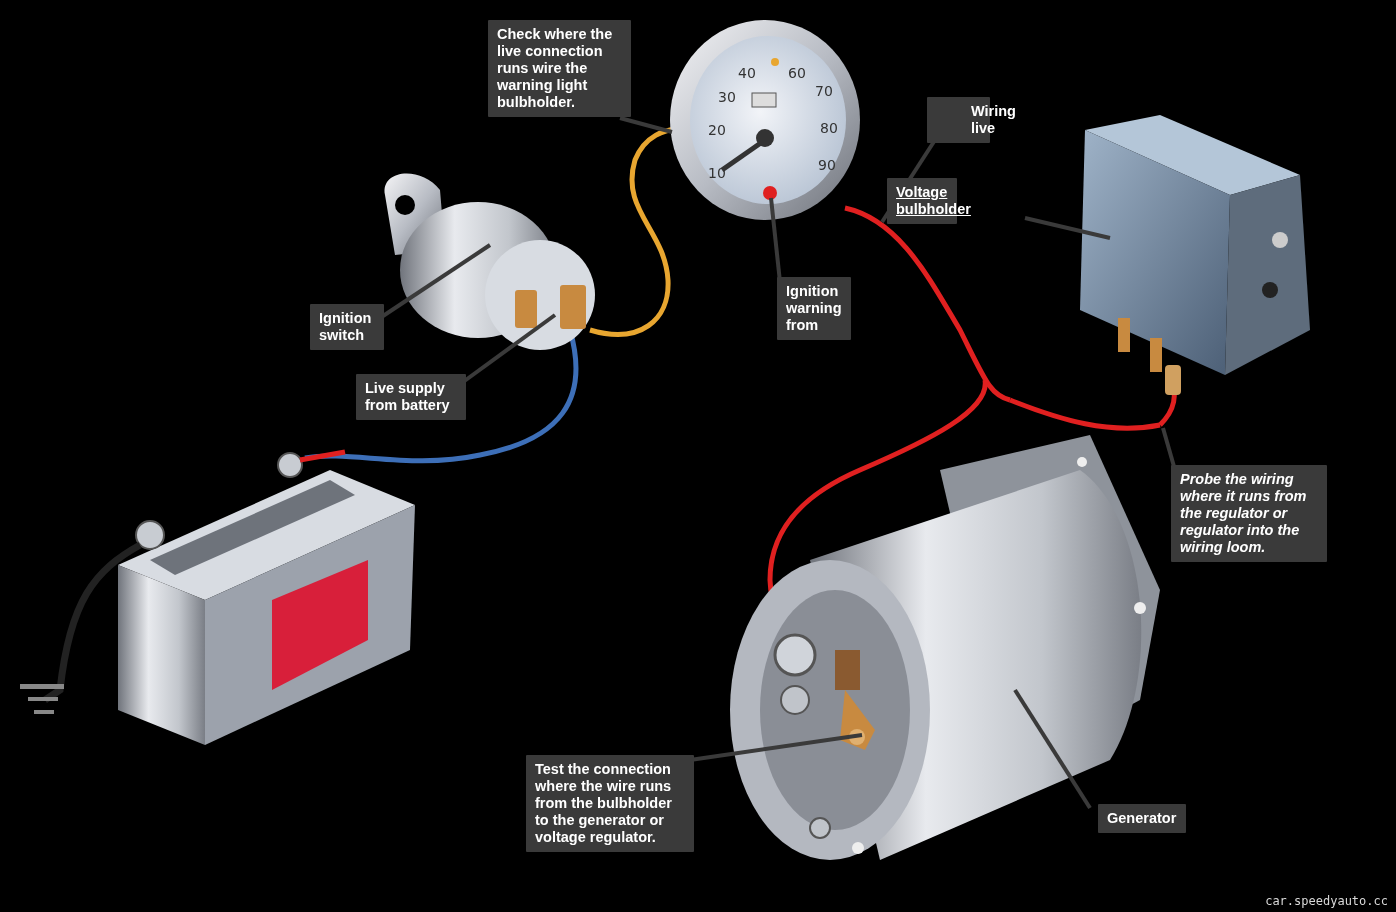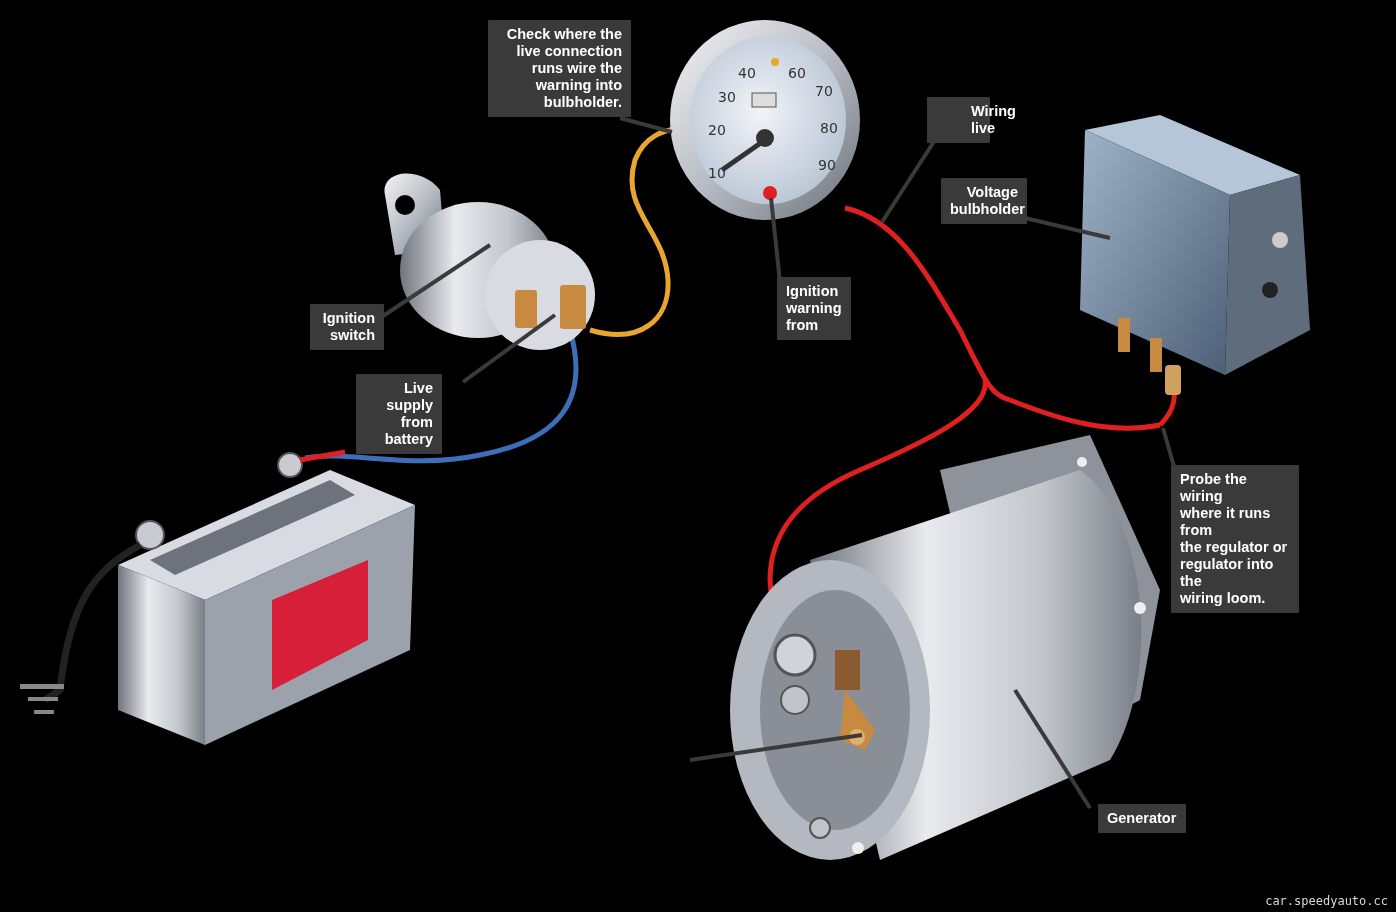--- a/index.html
+++ b/index.html
@@ -1,19 +1,19 @@
 <!DOCTYPE html>
 <html><head>
 <meta charset="utf-8">
 <style>
   html,body{margin:0;padding:0;background:#000;}
   #stage{position:relative;width:1396px;height:912px;background:#000;overflow:hidden;font-family:"Liberation Sans",sans-serif;}
   svg.art{position:absolute;left:0;top:0;}
   .label{position:absolute;background:#3a3a3a;color:#fff;font-weight:bold;font-size:14.5px;line-height:17px;padding:6px 9px;box-sizing:border-box;border-radius:1px;}
-  .label.r{text-align:right;}
+  .label.r{text-align:left;}
   .label.l{text-align:left;}
   .wm{position:absolute;right:8px;bottom:4px;color:#d8d8d8;font-family:"DejaVu Sans Mono",monospace;font-size:12px;}
 </style>
 </head>
 <body>
 
 <div id="stage">
 
 <svg class="art" width="1396" height="912" viewBox="0 0 1396 912">
   <defs>
@@ -130,58 +130,65 @@
     <line x1="1175" y1="470" x2="1163" y2="428"></line>
     <line x1="690" y1="760" x2="862" y2="735"></line>
     <line x1="1090" y1="808" x2="1015" y2="690"></line>
   </g>
 </svg>
 
 <div class="label r" style="left:488px;top:20px;width:143px;">
   <div>Check where the</div>
   <div>live connection</div>
   <div>runs wire the</div>
-  <div>warning into</div>
+  <div>warning light</div>
   <div>bulbholder.</div>
 </div>
 
 <div class="label l" style="left:927px;top:97px;width:63px;padding-left:44px;">
   <div>Wiring</div>
   <div>live</div>
 </div>
 
-<div class="label r" style="left:941px;top:178px;width:86px;">
+<div class="label r" style="left:887px;top:178px;width:70px;text-decoration:underline;">
   <div>Voltage</div>
   <div>bulbholder</div>
 </div>
 
 <div class="label r" style="left:310px;top:304px;width:74px;">
   <div>Ignition</div>
   <div>switch</div>
 </div>
 
 <div class="label l" style="left:777px;top:277px;width:74px;">
   <div>Ignition</div>
   <div>warning</div>
   <div>from</div>
 </div>
 
-<div class="label r" style="left:356px;top:374px;width:86px;">
+<div class="label r" style="left:356px;top:374px;width:110px;">
   <div>Live supply</div>
   <div>from battery</div>
 </div>
 
-<div class="label l" style="left:1171px;top:465px;width:128px;">
+<div class="label l" style="left:1171px;top:465px;width:156px;font-style:italic;">
   <div>Probe the wiring</div>
   <div>where it runs from</div>
   <div>the regulator or</div>
   <div>regulator into the</div>
   <div>wiring loom.</div>
 </div>
 
+<div class="label r" style="left:526px;top:755px;width:168px;">
+  <div>Test the connection</div>
+  <div>where the wire runs</div>
+  <div>from the bulbholder</div>
+  <div>to the generator or</div>
+  <div>voltage regulator.</div>
+</div>
 
 <div class="label l" style="left:1091px;top:804px;width:88px;margin-left:7px;">
   <div>Generator</div>
 </div>
 
 <div class="wm">car.speedyauto.cc</div>
 
 </div>
 
 </body></html>

